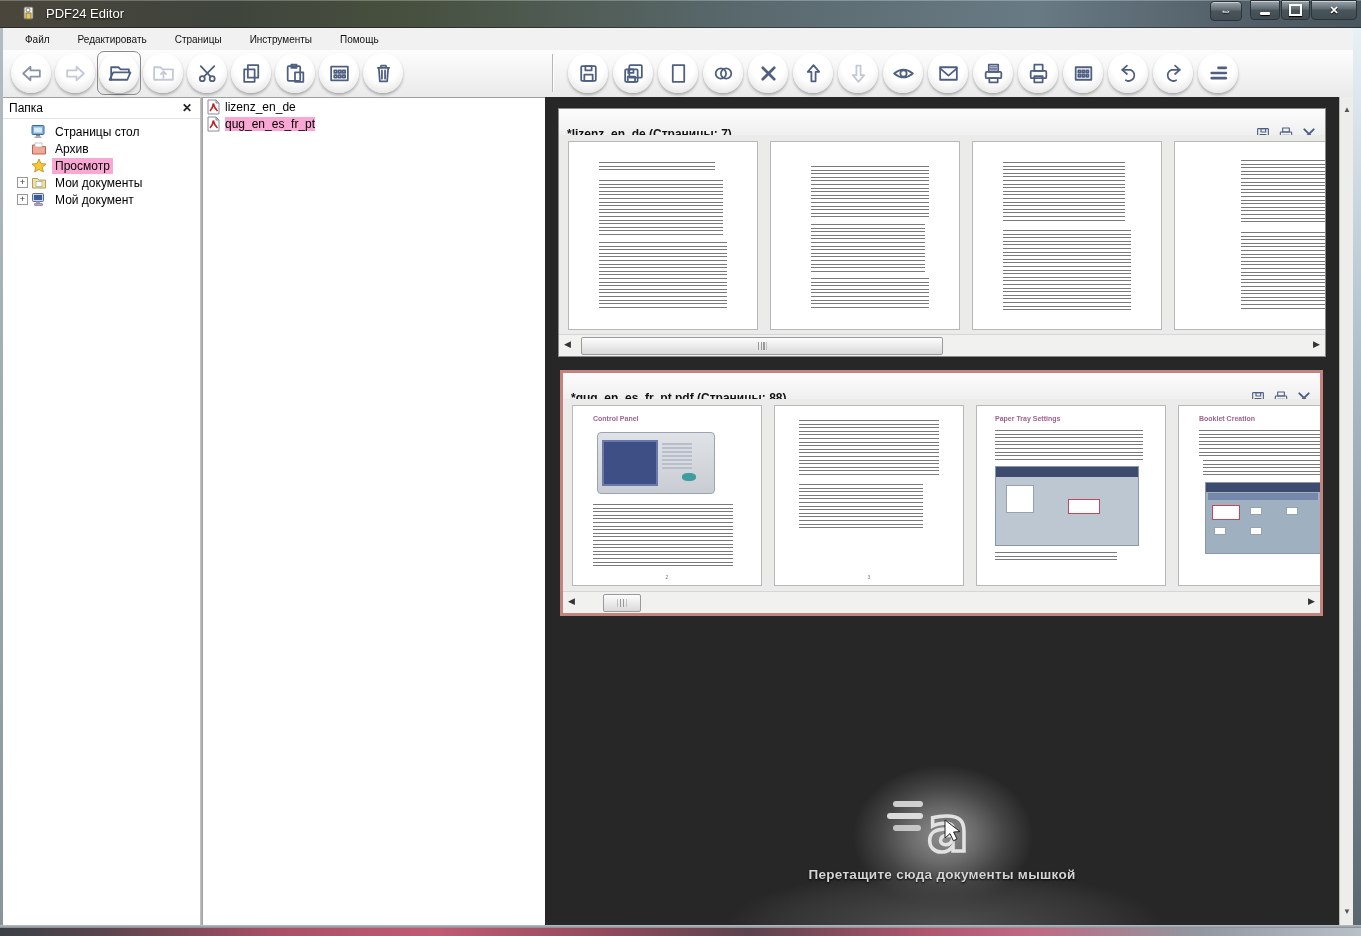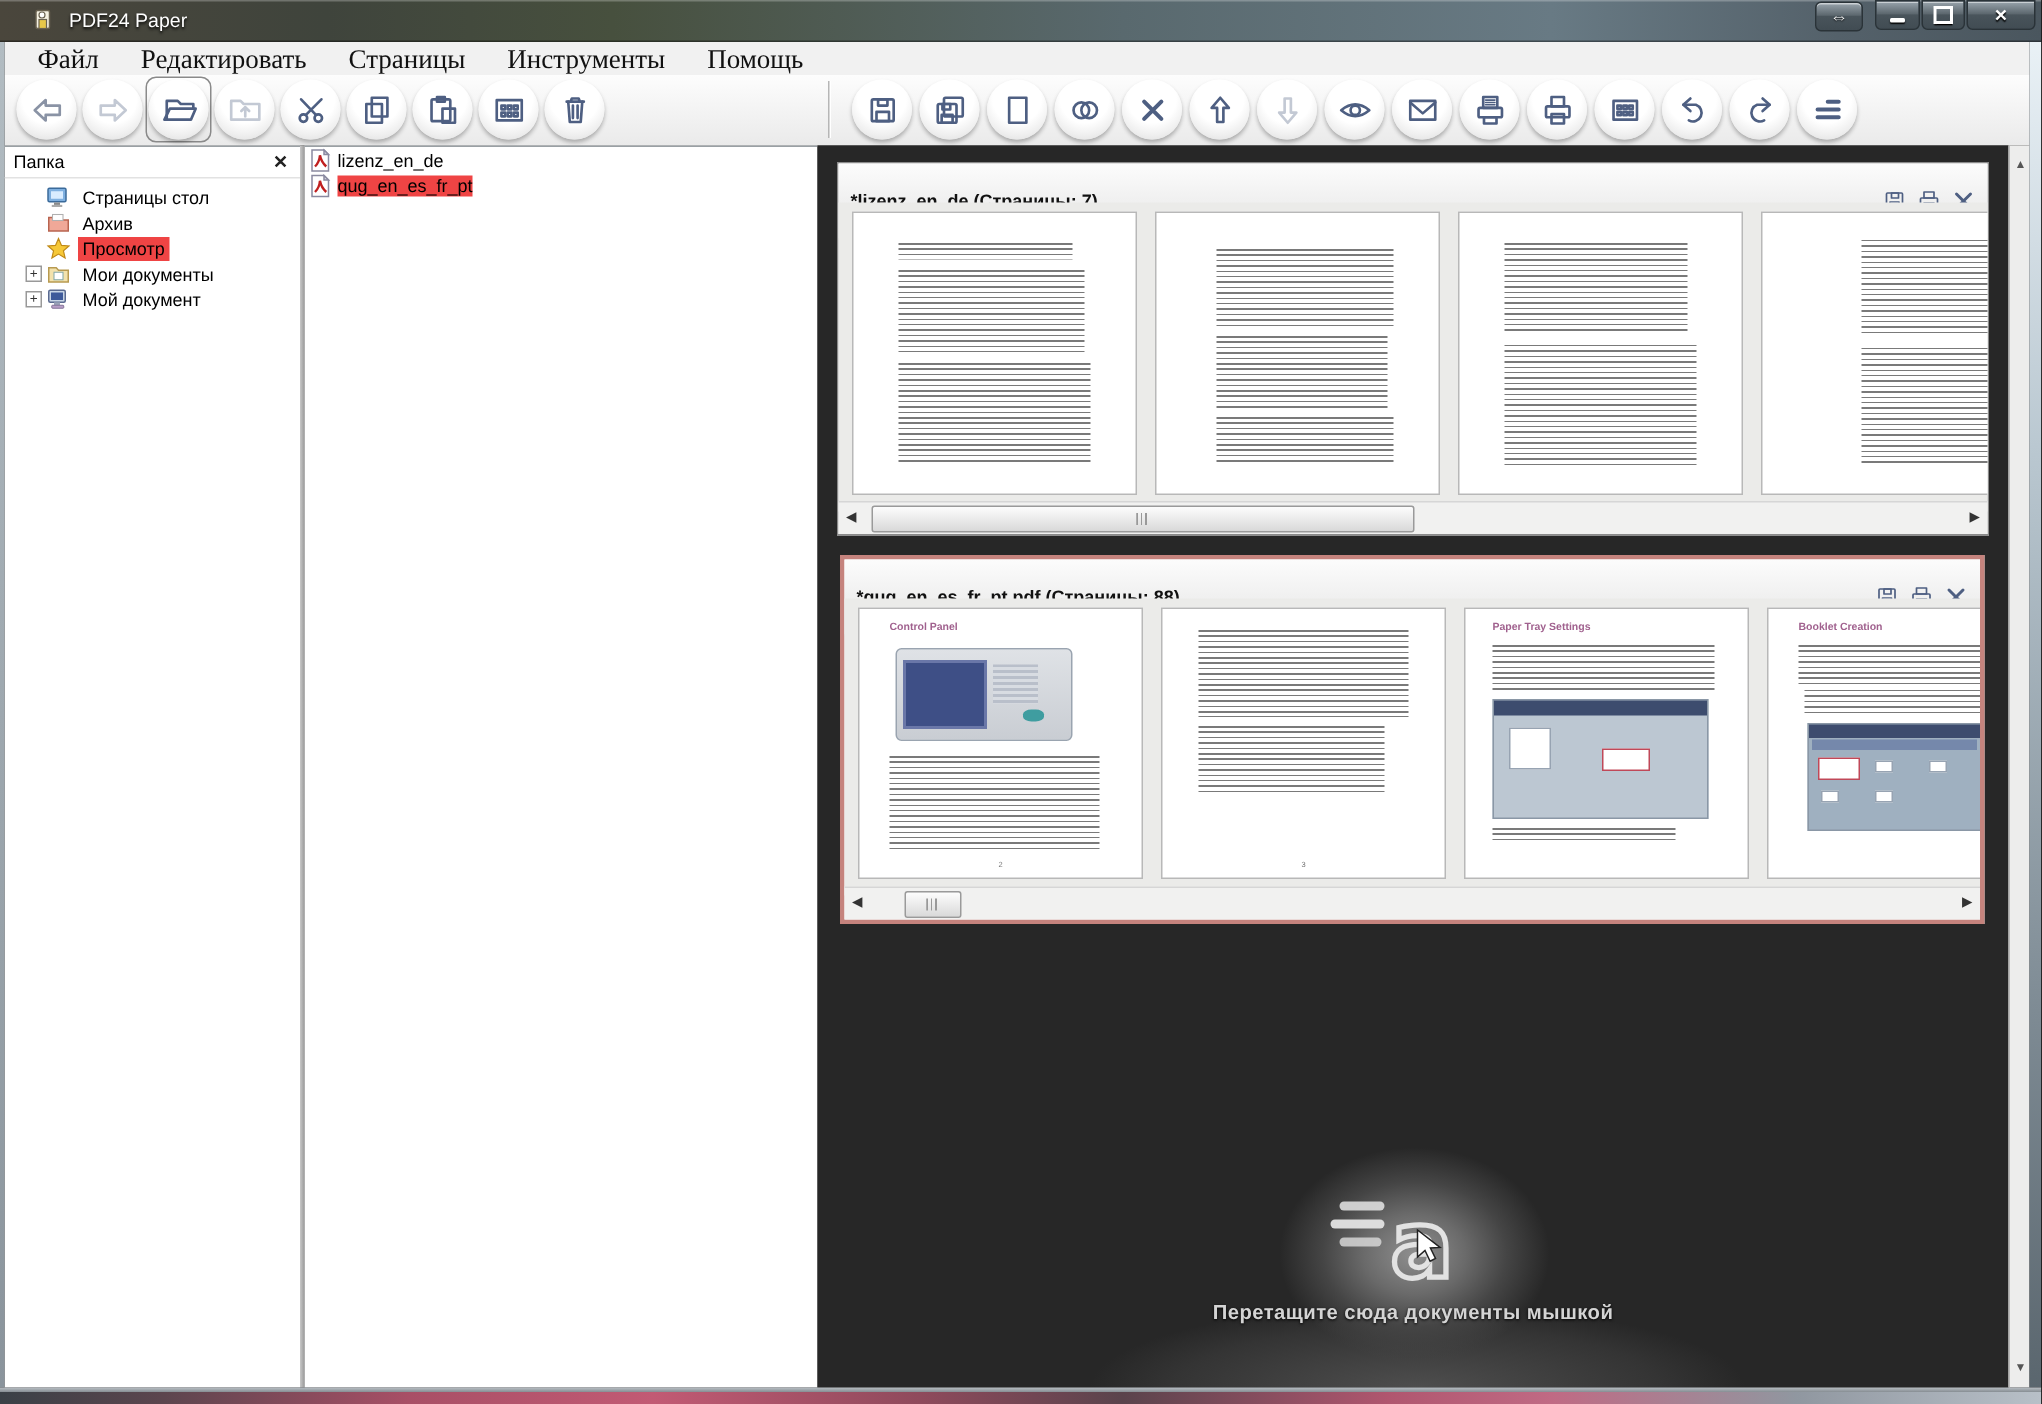--- a/index.html
+++ b/index.html
@@ -22,21 +22,21 @@
   .glyph-min{width:10px;height:3px;background:#fff;border-radius:1px;margin-top:6px;box-shadow:0 1px 1px #000;}
   .glyph-max{width:9px;height:8px;border:2px solid #fff;box-shadow:0 1px 1px #000;}
   .side-l{position:absolute;left:0;top:28px;width:3px;bottom:11px;background:linear-gradient(180deg,#b2bcc2,#8a949c);}
   .side-r{position:absolute;right:0;top:28px;width:8px;bottom:11px;background:linear-gradient(180deg,#e9f1f6,#bac8d1 30%,#7e8b94 72%,#5a666e);}
   .bottom-edge{position:absolute;left:0;bottom:8px;height:3px;width:1361px;background:linear-gradient(#b9bfc4,#868d93);}
   .bottom-strip{position:absolute;left:0;bottom:0;height:8px;width:1361px;
     background:linear-gradient(90deg,#3a4046 0%,#5c454e 8%,#a84f66 20%,#c25a74 32%,#8f4a5c 45%,#5a434c 55%,#b0566f 68%,#c06a84 76%,#9097a0 88%,#b8c0c8 100%);}
   
   .menubar{position:absolute;left:3px;top:28px;width:1350px;height:22px;background:#f1f1f1;
     display:flex;align-items:center;padding-left:8px;box-sizing:border-box;}
-  .menu-item{padding:3px 14px;font-size:18px;color:#111;font-family:Liberation Serif, serif;}
+  .menu-item{padding:3px 14px;font-size:10px;color:#111;}
   .toolbar{position:absolute;left:3px;top:50px;width:1350px;height:47px;
     background:linear-gradient(#fdfdfd,#eaeaea);}
   .tb-left{position:absolute;left:8px;top:3px;display:flex;gap:4px;align-items:center;}
   .tb-right{position:absolute;left:565px;top:3px;display:flex;gap:5px;align-items:center;}
   .tb-sep{position:absolute;left:549px;top:4px;width:1px;height:38px;background:#b6b6b6;box-shadow:1px 0 0 #fff;}
   .tbtn{width:40px;height:40px;border-radius:50%;display:flex;align-items:center;justify-content:center;
     background:radial-gradient(circle at 50% 32%,#ffffff 48%,#efefef 72%,#d7d7d7 100%);
     box-shadow:0 2px 3px rgba(0,0,0,.28);}
   .tbtn svg{width:25px;height:25px;}
   .tb-frame{border:1px solid #8a8a8a;border-radius:7px;padding:1px;background:linear-gradient(#fff,#e6e6e6);margin:-2px;}
@@ -48,21 +48,21 @@
   .tree-panel{position:absolute;left:0;top:0;width:197px;height:828px;background:#fff;box-sizing:border-box;border-top:1px solid #9aa0a4;}
   .panel-hd{height:20px;display:flex;align-items:center;justify-content:space-between;
     padding:0 6px;font-size:12px;color:#000;border-bottom:1px solid #e2e2e2;}
   .panel-x{font-size:12px;font-weight:bold;color:#222;padding:0 2px;}
   .tree{padding-top:4px;}
   .tree-row{height:17px;display:flex;align-items:center;font-size:12px;color:#000;}
   .tw-exp{width:11px;height:11px;margin-left:14px;margin-right:3px;border:1px solid #999;background:#fff;
     display:flex;align-items:center;justify-content:center;font-size:9px;line-height:9px;color:#333;box-sizing:border-box;}
   .tw-pad{width:28px;}
   .tree-ico{width:16px;height:15px;margin-right:5px;}
-  .lbl-sel{background:#ef4444;}
+  .lbl-sel{background:#f9a8d4;}
   .tree-row span.t{padding:1px 3px;}
   .vdiv{position:absolute;left:197px;top:0;width:3px;height:828px;background:linear-gradient(90deg,#c8c8c8,#9a9a9a);}
   .file-panel{position:absolute;left:200px;top:0;width:342px;height:828px;background:#fff;border-top:1px solid #9aa0a4;box-sizing:border-box;}
   .file-row{height:17px;display:flex;align-items:center;font-size:12px;color:#000;padding-left:3px;}
   .file-ico{width:15px;height:16px;margin-right:4px;}
   
   .dark{position:absolute;left:542px;top:0;width:794px;height:828px;background:#272727;overflow:hidden;}
   .vscroll{position:absolute;left:1336px;top:0;width:14px;height:828px;background:#ededec;border-left:1px solid #bbb;box-sizing:border-box;}
   .vs-arrow{position:absolute;left:0;width:14px;height:14px;color:#555;font-size:8px;text-align:center;line-height:14px;}
   .docwin{position:absolute;background:#fff;box-sizing:border-box;}
@@ -108,21 +108,21 @@
 <body>
 
 <div id="app">
 
   <div class="titlebar">
     <svg class="app-ico" viewBox="0 0 18 18">
       <rect x="4" y="2" width="9" height="12" rx="1" fill="#f5f1e2" stroke="#6a6250" stroke-width="1"></rect>
       <circle cx="8" cy="5" r="2" fill="#fff" stroke="#6a6250" stroke-width="0.8"></circle>
       <rect x="6" y="8" width="5" height="6" fill="#e8c84a" stroke="#6a6250" stroke-width="0.8"></rect>
     </svg>
-    <div class="title-text">PDF24 Paper</div>
+    <div class="title-text">PDF24 Editor</div>
     <div class="winbtn swap-btn">⇔</div>
     <div class="ctl-group">
       <div class="winbtn btn-min">
           <div class="glyph-min"></div>
         </div>
       <div class="winbtn btn-max">
           <div class="glyph-max"></div>
         </div>
       <div class="winbtn btn-close">✕</div>
     </div>

